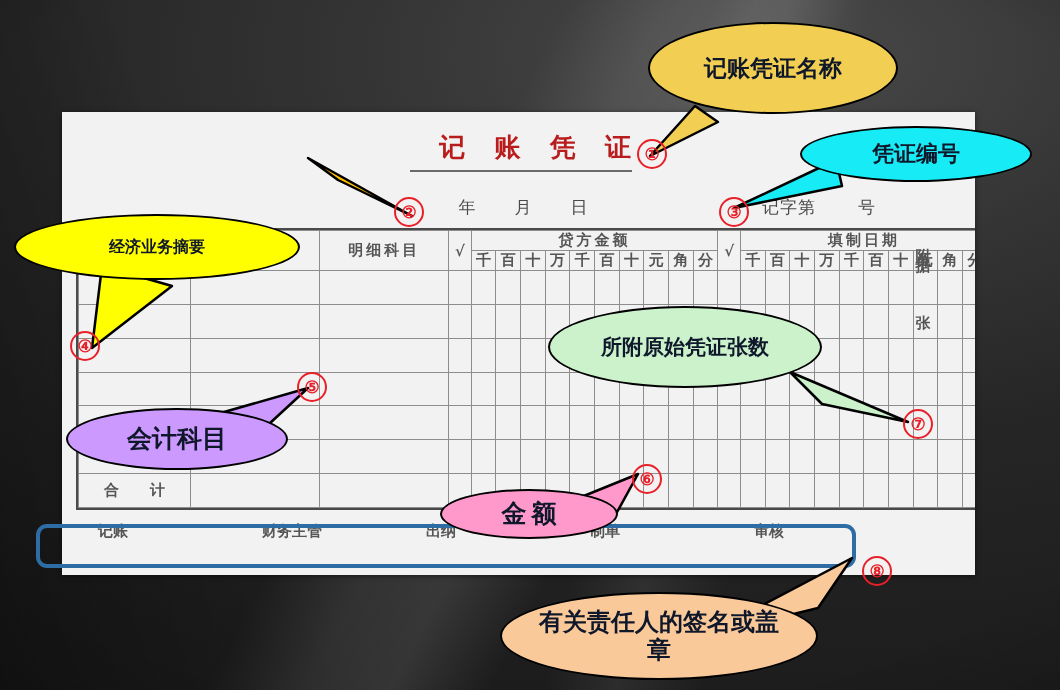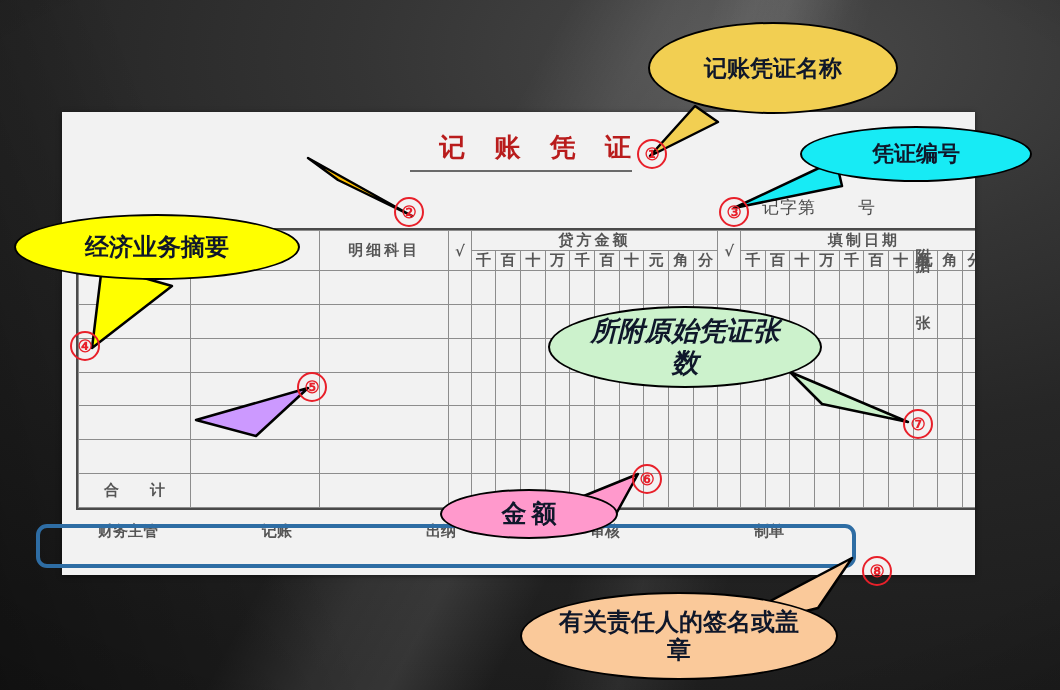--- a/index.html
+++ b/index.html
@@ -124,20 +124,23 @@
 
   <div class="bg"></div>
   <div class="bg-streak"></div>
   <div class="bg-vign"></div>
 
   <div id="paper">
 
     <div class="v-title">记 账 凭 证</div>
     <div class="v-title-rule"></div>
 
+    <div class="v-dateline">
+      <span>年</span><span>月</span><span>日</span>
+    </div>
 
     <div class="v-numline">
       <span>记字第</span><span class="gap"></span><span>号</span>
     </div>
 
     <div id="vtable">
       <table>
         <colgroup>
           <col style="width:100px">
             <col style="width:115px">
@@ -373,25 +376,25 @@
           </tbody>
       </table>
     </div>
 
     <div class="v-side">
       <span class="grp">附单据</span>
       <span class="grp2">张</span>
     </div>
 
     <div class="sig-row" id="sig-row">
+        <div>记账</div>
         <div>财务主管</div>
-        <div>记账</div>
         <div>出纳</div>
+        <div>制单</div>
         <div>审核</div>
-        <div>制单</div>
       </div>
   </div>
 
   <div class="sig-hl"></div>
 
   <svg class="cal" style="left:640px;top:28px;width:280px;height:140px;">
     <polygon points="55,78 10,128 78,94" fill="#f2cf52" stroke="#000" stroke-width="2.5" stroke-linejoin="round"></polygon>
   </svg>
   <div class="cal" style="left:648px;top:22px;width:250px;height:92px;">
     <div class="body" style="width:250px;height:92px;background:#f2cf52;font-size:23px;padding:0 26px;">记账凭证名称</div>
@@ -408,46 +411,49 @@
   </svg>
   <div class="cal" style="left:800px;top:126px;width:232px;height:56px;">
     <div class="body" style="width:232px;height:56px;background:#17ebf5;font-size:22px;">凭证编号</div>
   </div>
   <div class="idx" style="left:719px;top:197px;">③</div>
 
   <svg class="cal" style="left:80px;top:262px;width:180px;height:95px;">
     <polygon points="22,4 12,86 92,24" fill="#ffff00" stroke="#000" stroke-width="2.5" stroke-linejoin="round"></polygon>
   </svg>
   <div class="cal" style="left:14px;top:214px;width:286px;height:66px;">
-    <div class="body" style="width:286px;height:66px;background:#ffff00;font-size:24px;">经济业务摘要</div>
+    <div class="body" style="width:286px;height:66px;background:#ffff00;font-size:16px;">经济业务摘要</div>
   </div>
   <div class="idx" style="left:70px;top:331px;">④</div>
 
   <svg class="cal" style="left:190px;top:382px;width:160px;height:80px;">
     <polygon points="118,6 6,38 66,54" fill="#cc99ff" stroke="#000" stroke-width="2.5" stroke-linejoin="round"></polygon>
   </svg>
+  <div class="cal" style="left:66px;top:408px;width:222px;height:62px;">
+    <div class="body" style="width:222px;height:62px;background:#cc99ff;font-size:25px;">会计科目</div>
+  </div>
   <div class="idx" style="left:297px;top:372px;">⑤</div>
 
   <svg class="cal" style="left:556px;top:470px;width:110px;height:60px;">
     <polygon points="82,4 8,34 60,44" fill="#ff99cc" stroke="#000" stroke-width="2.5" stroke-linejoin="round"></polygon>
   </svg>
   <div class="cal" style="left:440px;top:489px;width:178px;height:50px;">
     <div class="body" style="width:178px;height:50px;background:#ff99cc;font-size:25px;letter-spacing:5px;text-indent:5px;text-align:right;">金额</div>
   </div>
   <div class="idx" style="left:632px;top:464px;">⑥</div>
 
   <svg class="cal" style="left:780px;top:370px;width:160px;height:70px;">
     <polygon points="10,2 128,52 42,34" fill="#ccf2cc" stroke="#000" stroke-width="2.5" stroke-linejoin="round"></polygon>
   </svg>
   <div class="cal" style="left:548px;top:306px;width:274px;height:82px;">
-    <div class="body" style="width:274px;height:82px;background:#ccf2cc;font-size:27px;padding:0 30px;font-style:italic;">所附原始凭证张数</div>
+    <div class="body" style="width:274px;height:82px;background:#ccf2cc;font-size:21px;padding:0 30px;">所附原始凭证张数</div>
   </div>
   <div class="idx" style="left:903px;top:409px;">⑦</div>
 
   <svg class="cal" style="left:700px;top:556px;width:190px;height:90px;">
     <polygon points="152,2 4,80 118,52" fill="#fac99a" stroke="#000" stroke-width="2.5" stroke-linejoin="round"></polygon>
   </svg>
-  <div class="cal" style="left:520px;top:592px;width:318px;height:88px;">
+  <div class="cal" style="left:500px;top:592px;width:318px;height:88px;">
     <div class="body" style="width:318px;height:88px;background:#fac99a;font-size:24px;padding:0 36px;">有关责任人的签名或盖章</div>
   </div>
   <div class="idx" style="left:862px;top:556px;">⑧</div>
 
 </div>
 
 </body></html>

